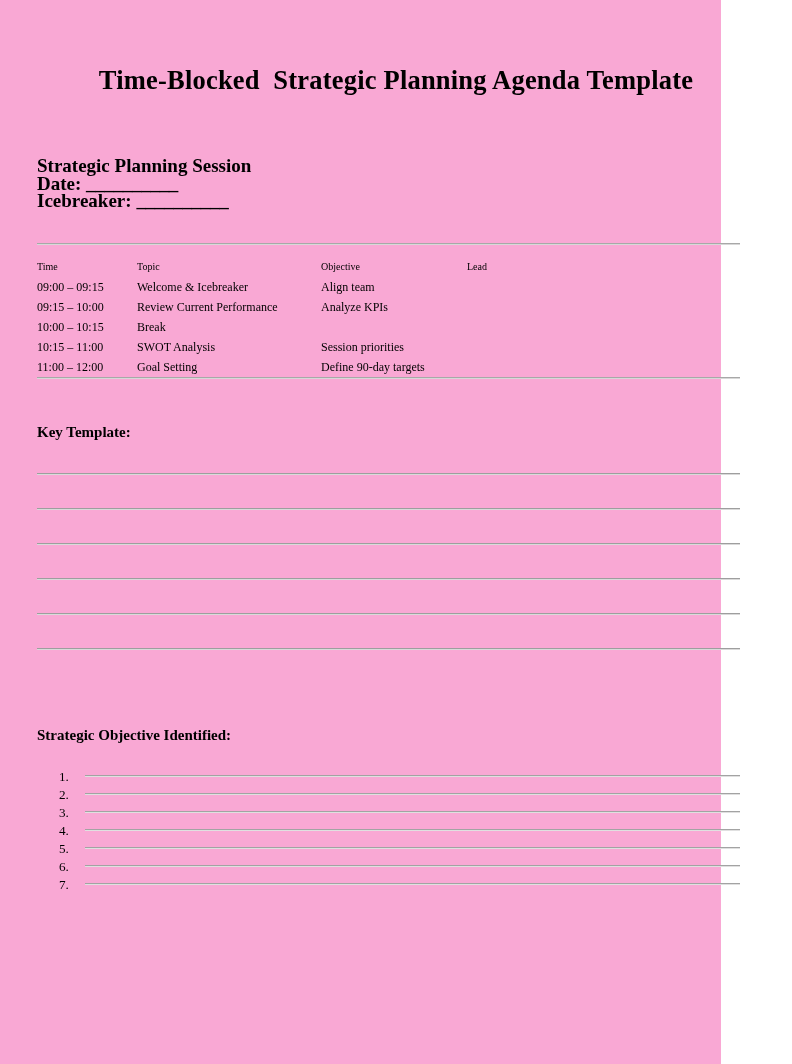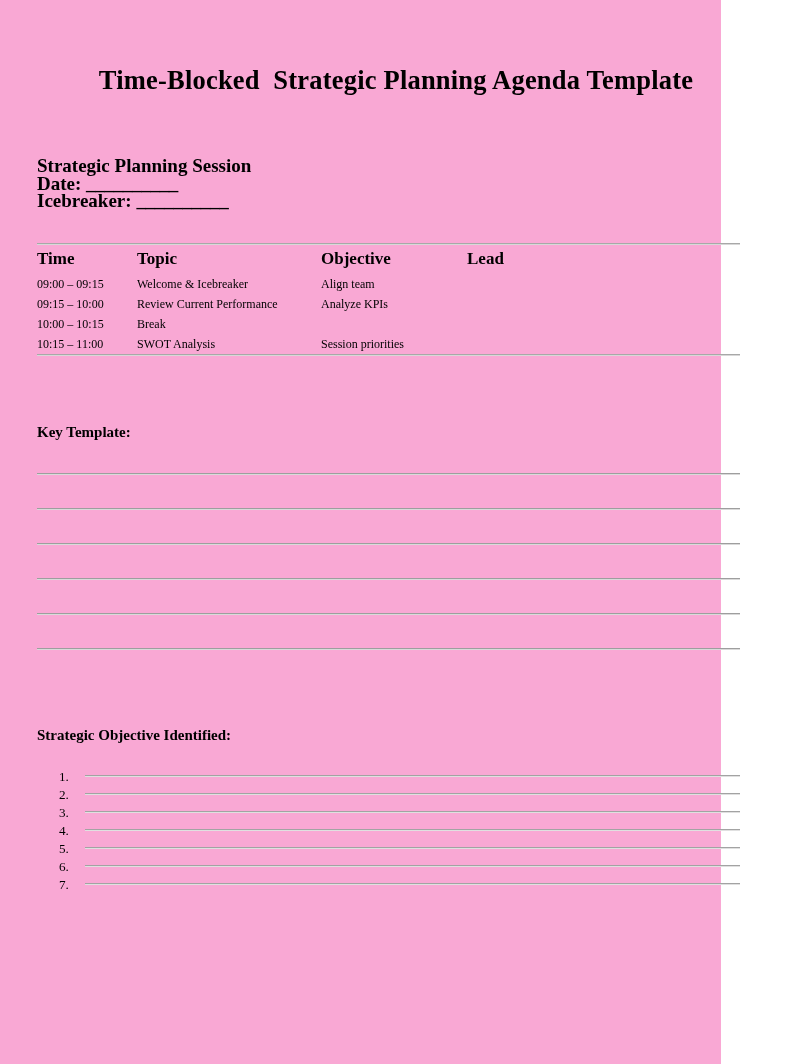--- a/index.html
+++ b/index.html
@@ -74,24 +74,24 @@
     height: 0;
     border-top: 1.5px solid #a8a8a8;
     border-bottom: 1px solid #d8d8d8;
   }
   table.agenda-table {
     border-collapse: collapse;
     width: 703px;
     table-layout: fixed;
   }
   table.agenda-table th {
-    font-size: 17px;
-    font-weight: bold;
+    font-size: 10px;
+    font-weight: normal;
     text-align: left;
-    padding: 4px 0 5px 0;
+    padding: 16px 0 5px 0;
     white-space: nowrap;
   }
   table.agenda-table td {
     font-size: 12px;
     font-weight: normal;
     text-align: left;
     padding: 2.5px 0 2.5px 0;
     white-space: nowrap;
     vertical-align: top;
   }
@@ -207,20 +207,26 @@
           <td class="col-topic cell-topic">Break</td>
           <td class="col-obj cell-obj"></td>
           <td class="col-lead cell-lead"></td>
         </tr>
         <tr>
           <td class="col-time cell-time">10:15 – 11:00</td>
           <td class="col-topic cell-topic">SWOT Analysis</td>
           <td class="col-obj cell-obj">Session priorities</td>
           <td class="col-lead cell-lead"></td>
         </tr>
+        <tr>
+          <td class="col-time cell-time">11:00 – 12:00</td>
+          <td class="col-topic cell-topic">Goal Setting</td>
+          <td class="col-obj cell-obj">Define 90-day targets</td>
+          <td class="col-lead cell-lead"></td>
+        </tr>
       </tbody>
     </table>
     <div class="rule-bottom"></div>
   </div>
 
   <div class="section-heading" id="key-decisions-heading">Key Template:</div>
 
   <div class="decision-lines">
     <div class="decision-line"></div>
     <div class="decision-line"></div>

